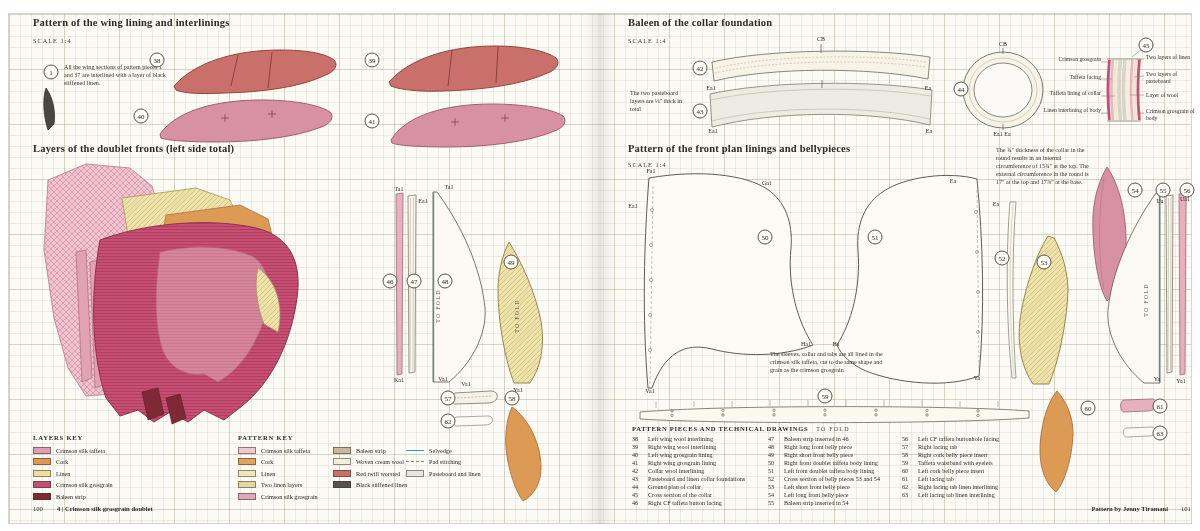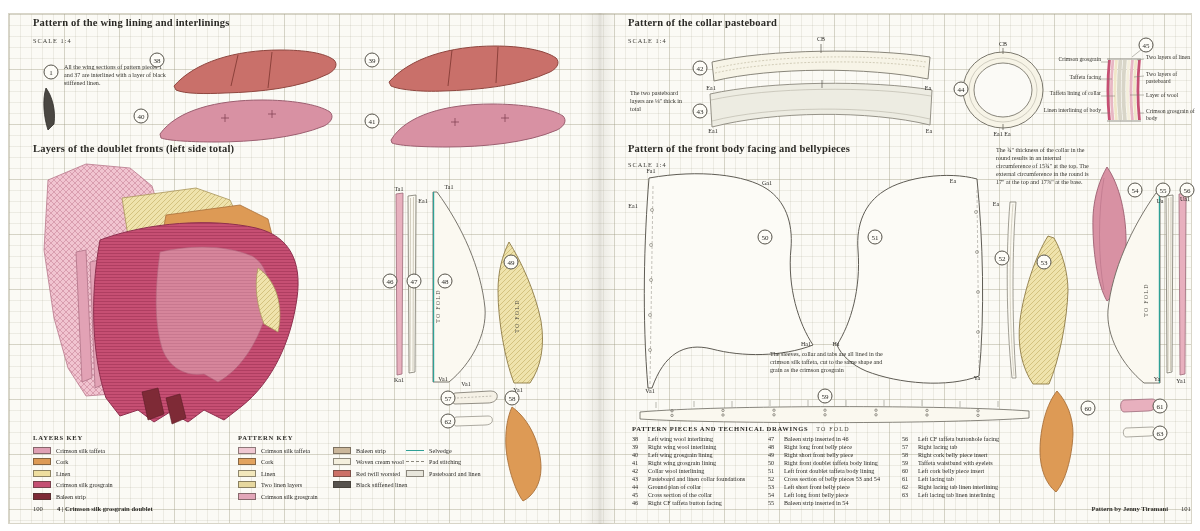--- a/index.html
+++ b/index.html
@@ -290,34 +290,34 @@
         </div>
         <div class="krow">
           <div class="sw " style="background: rgb(232, 230, 220);"></div>
           <div class="kl">Pasteboard and linen</div>
         </div>
       </div>
 
     <div class="ft" style="left:33px;top:505px">100</div>
     <div class="ft bold" style="left:57px;top:505px">4 | Crimson silk grosgrain doublet</div>
 
-    <div class="h1" style="left:628px;top:17px">Pattern of the collar pasteboard</div>
+    <div class="h1" style="left:628px;top:17px">Baleen of the collar foundation</div>
     <div class="scale" style="left:628px;top:37px">SCALE 1:4</div>
     <div class="note" style="left:630px;top:90px;width:64px">The two pasteboard layers are ⅛" thick in total</div>
 
     <div class="callout" style="left:1031px;top:56px;width:70px;text-align:right">Crimson grosgrain</div>
     <div class="callout" style="left:1031px;top:74px;width:70px;text-align:right">Taffeta facing</div>
     <div class="callout" style="left:1031px;top:90px;width:70px;text-align:right">Taffeta lining of collar</div>
     <div class="callout" style="left:1031px;top:107px;width:70px;text-align:right">Linen interlining of body</div>
     <div class="callout" style="left:1146px;top:54px;width:52px">Two layers of linen</div>
     <div class="callout" style="left:1146px;top:71px;width:52px">Two layers of pasteboard</div>
     <div class="callout" style="left:1146px;top:92px;width:52px">Layer of wool</div>
     <div class="callout" style="left:1146px;top:108px;width:52px">Crimson grosgrain of body</div>
 
-    <div class="h1" style="left:628px;top:143px">Pattern of the front body facing and bellypieces</div>
+    <div class="h1" style="left:628px;top:143px">Pattern of the front plan linings and bellypieces</div>
     <div class="scale" style="left:628px;top:161px">SCALE 1:4</div>
     <div class="note" style="left:996px;top:147px;width:100px">The ¾" thickness of the collar in the round results in an internal circumference of 15¾" at the top. The external circumference in the round is 17" at the top and 17⅞" at the base.</div>
     <div class="note" style="left:770px;top:351px;width:124px">The sleeves, collar and tabs are all lined in the crimson silk taffeta, cut to the same shape and grain as the crimson grosgrain</div>
 
     <div class="ptitle" style="left:632px;top:425px">PATTERN PIECES AND TECHNICAL DRAWINGS</div>
     <div class="pcol" id="pieces1" style="left:632px;top:436px">
         <div class="prow">
           <div class="pn">38</div>
           <div class="pl">Left wing wool interlining</div>
         </div>

